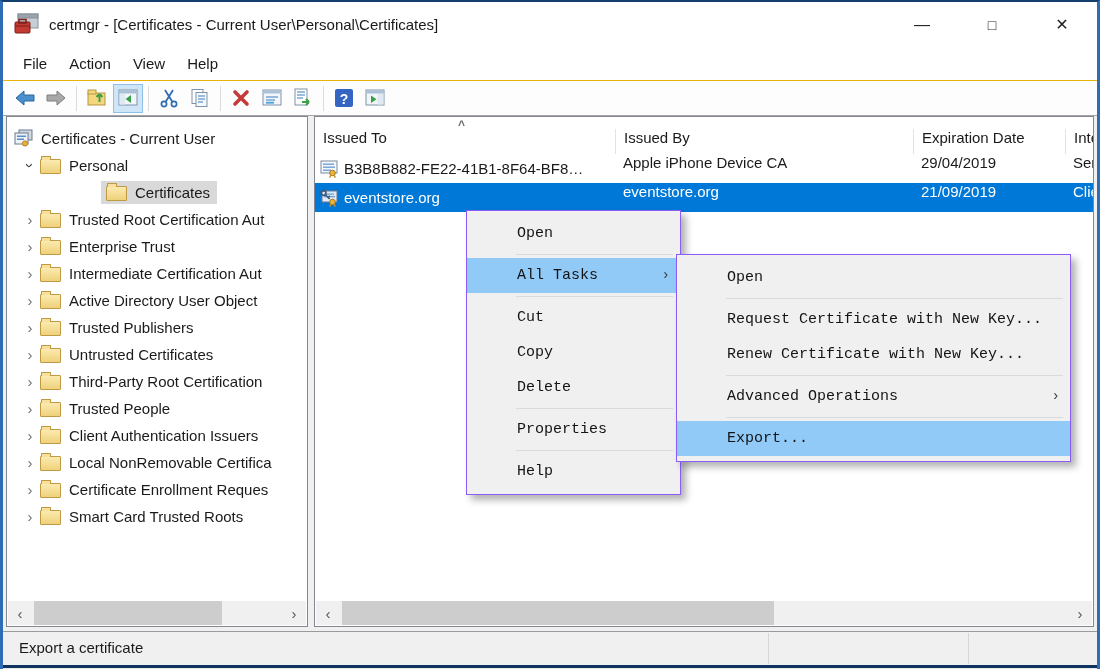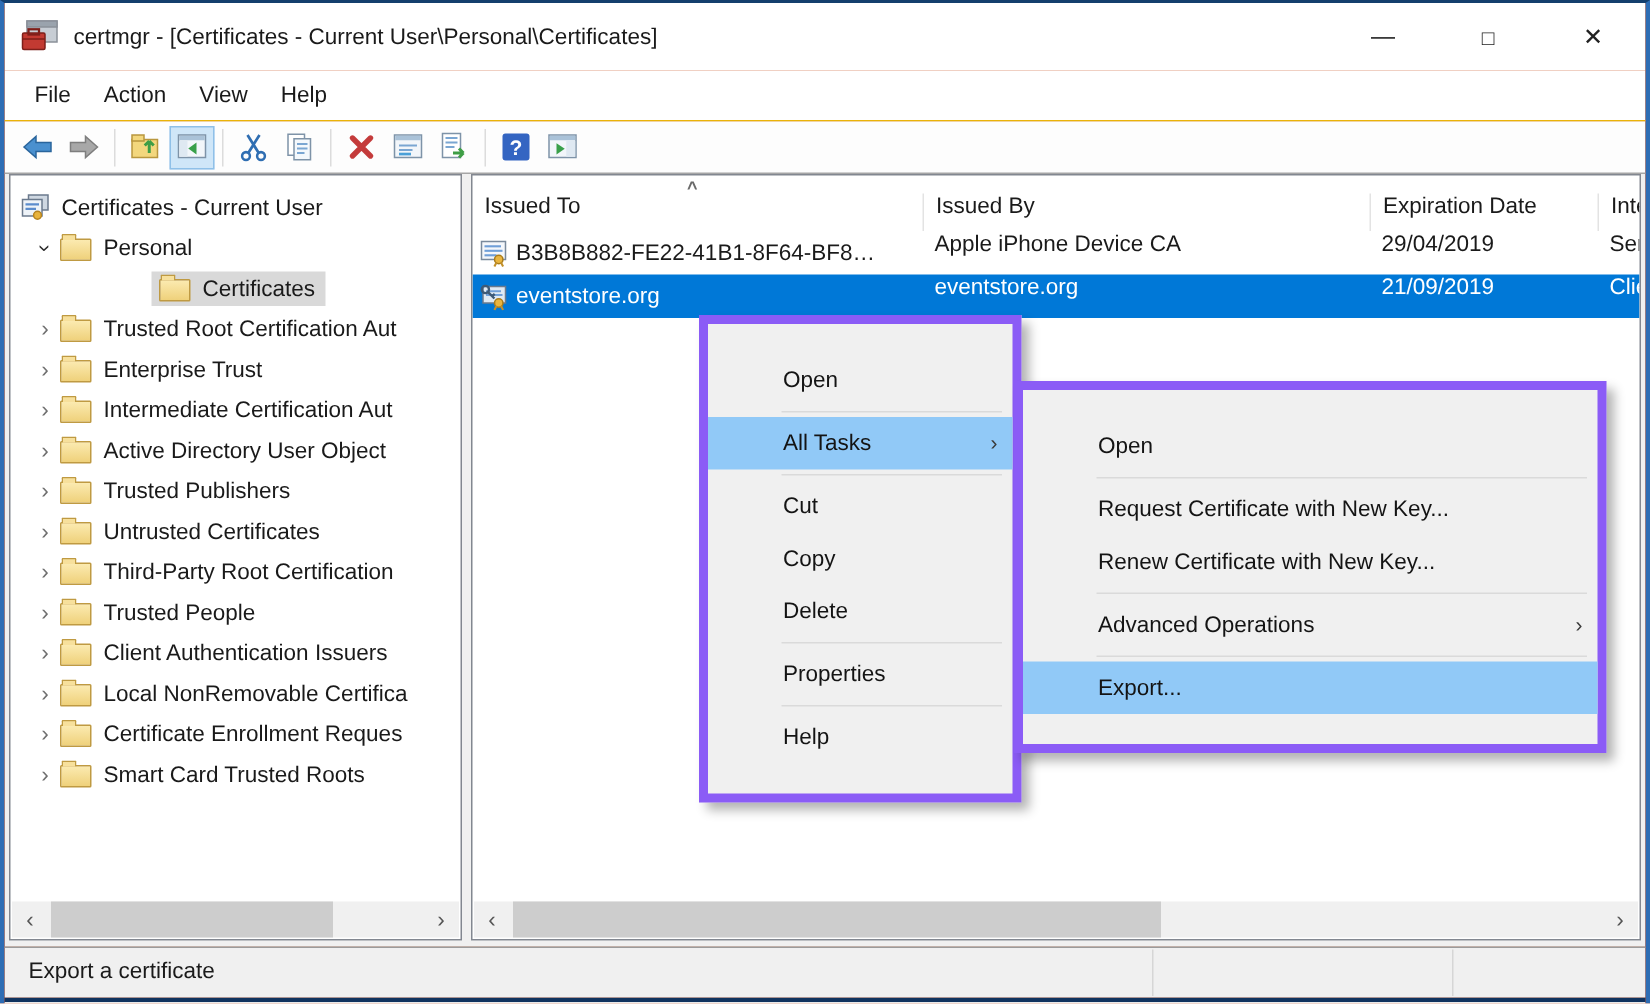--- a/index.html
+++ b/index.html
@@ -1,19 +1,19 @@
 <!DOCTYPE html>
 <html><head>
 <meta charset="utf-8">
 <style>
   html,body{margin:0;padding:0;background:#fff;}
   body{font-family:"Liberation Sans","DejaVu Sans",sans-serif;color:#1a1a1a;}
   .window{position:relative;width:1100px;height:669px;box-sizing:border-box;
     border-top:2px solid #143f6d;border-left:3px solid #2e6db4;border-right:3px solid #2e6db4;
-    background:#c2410c;overflow:hidden;}
+    background:#0ea5e9;overflow:hidden;}
   
   .titlebar{height:45px;display:flex;align-items:center;padding-left:11px;background:#fff;}
   .title-text{font-size:15px;margin-left:9px;white-space:nowrap;}
   .win-controls{margin-left:auto;display:flex;height:100%;}
   .win-btn{width:70px;height:100%;display:flex;align-items:center;justify-content:center;
     font-size:16px;font-weight:300;color:#222;}
   
   .menubar{height:33px;display:flex;align-items:center;padding-left:9px;font-size:15px;
     border-bottom:1px solid #eab308;background:#fff;}
   .menu-item{padding:4px 11px;}
@@ -58,22 +58,22 @@
   .sthumb{position:absolute;top:0;height:24px;background:#cdcdcd;}
   .thumb-left{left:26px;width:188px;}
   .thumb-right{left:26px;width:432px;}
   
   .statusbar{height:33px;background:#f0f0f0;border-top:1px solid #9b9b9b;font-size:15px;
     line-height:32px;padding-left:16px;position:relative;}
   .sdiv{position:absolute;top:1px;bottom:1px;width:1px;background:#d6d6d6;}
   .sdiv.d1{left:765px;} .sdiv.d2{left:965px;}
   .bottomstrip{height:6px;background:linear-gradient(to bottom,#10335f 0 3px,#e9e9e9 3px 5px,#2d6fc0 5px 6px);}
   
-  .ctx{position:absolute;background:#f0f0f0;border:6px solid #8b5cf6;
-    box-shadow:5px 5px 7px rgba(0,0,0,.30);padding:20px 0;font-size:15px;box-sizing:border-box;}
+  .ctx{position:absolute;background:#f0f0f0;border:1px solid #8b5cf6;
+    box-shadow:5px 5px 7px rgba(0,0,0,.30);padding:5px 0;font-size:15px;box-sizing:border-box;font-family:Liberation Mono, monospace;}
   .ctx.main-menu{left:463px;top:208px;width:215px;z-index:10;}
   .ctx.sub-menu{left:673px;top:252px;width:395px;z-index:11;}
   .mi{height:35px;line-height:35px;padding-left:50px;position:relative;color:#141414;}
   .mi.hl{background:#91c9f7;}
   .marrow{position:absolute;right:10px;top:0;font-size:14px;color:#3a3a3a;}
   .msep{height:1px;background:#dadada;margin:3px 7px 3px 49px;}
   svg{display:block;}
 </style>
 </head>
 <body>

